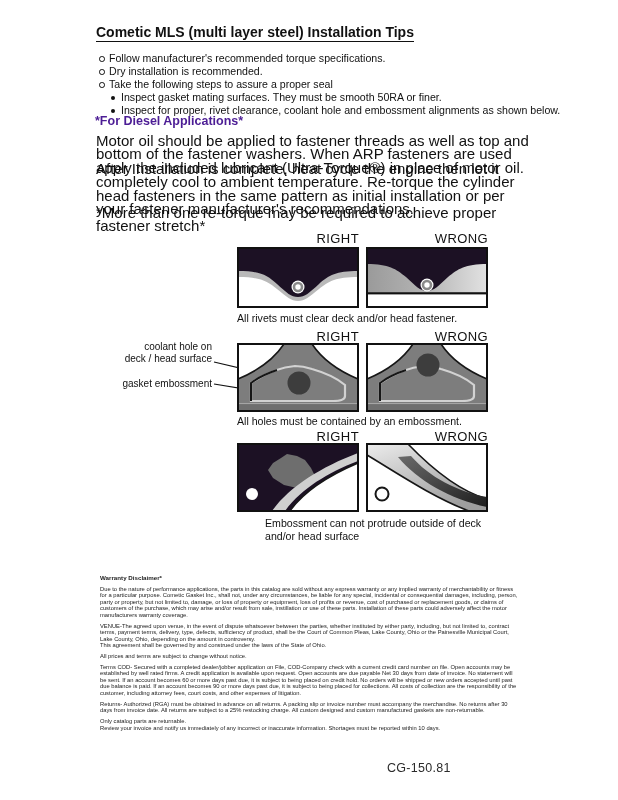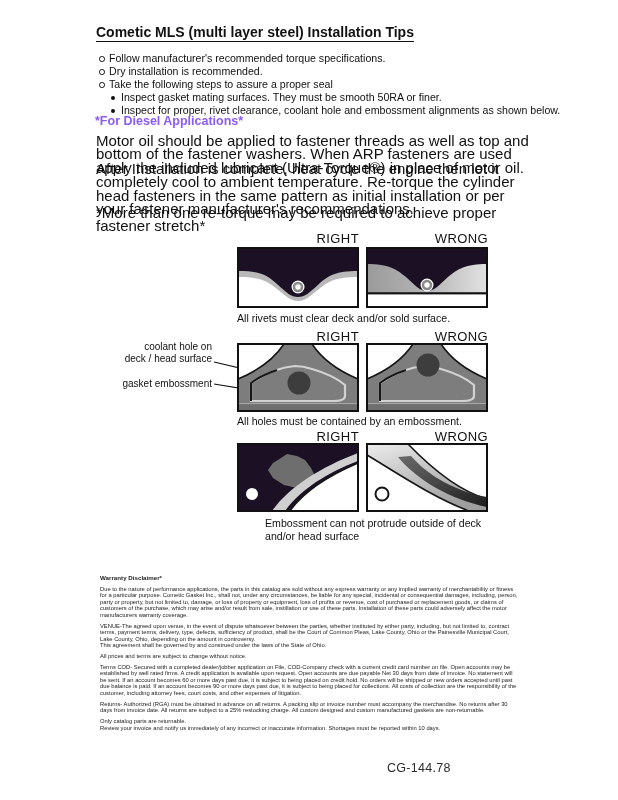--- a/index.html
+++ b/index.html
@@ -8,21 +8,21 @@
   .abs{position:absolute;}
   .title{left:96px;top:24px;font-size:14px;font-weight:bold;color:#111;}
   .title span{display:inline-block;border-bottom:1.8px solid #111;padding-bottom:1px;}
   ul.tips{left:87px;top:40px;list-style:none;margin:12px;padding:0;font-size:10.6px;line-height:13px;color:#111;width:470px;}
   ul.tips li{position:relative;padding-left:10px;}
   ul.tips li.l1::before{content:"";position:absolute;left:0;top:4px;width:3.6px;height:3.6px;
       border:1px solid #111;border-radius:50%;background:transparent;}
   ul.tips li.l2{margin-left:12px;}
   ul.tips li.l2::before{content:"";position:absolute;left:0;top:4.5px;width:4.2px;height:4.2px;
       border-radius:50%;background:#111;}
-  .h2{left:95px;top:114px;font-size:12.5px;font-weight:bold;color:#8b5cf6;}
+  .h2{left:95px;top:114px;font-size:12.5px;font-weight:bold;color:#4c1d95;}
   .para{left:96px;width:438px;font-size:15px;line-height:13.3px;color:#111;}
   .dg-label{width:122px;text-align:right;font-size:13px;letter-spacing:.4px;color:#111;}
   .caption{font-size:10.6px;color:#111;line-height:12.5px;}
   .ann{width:152px;left:60px;text-align:right;font-size:10px;line-height:11.5px;color:#111;white-space:pre-line;}
   .fineprint{left:100px;top:574px;width:419px;color:#222;}
   .fineprint .fp-h{font-size:6.2px;font-weight:bold;margin:0 0 5px 0;}
   .fineprint p{font-size:5.8px;line-height:6.45px;margin:0 0 4.5px 0;white-space:pre-line;}
   .footer-code{left:387px;top:761px;font-size:12.5px;color:#2b2b2b;letter-spacing:.3px;}
   svg{display:block;}
 </style>
@@ -70,21 +70,21 @@
     </defs>
     <rect x="1" y="1" width="120" height="59" fill="#ffffff"></rect>
     <rect x="1" y="12" width="120" height="33.5" fill="url(#g1)"></rect>
     <path d="M1,1 H121 V17 C99,17 92,22 82,30 C72,39 68,44 61,44 C54,44 50,39 40,30 C30,22 23,17 1,17 Z" fill="#1c1124"></path>
     <rect x="1" y="45.2" width="120" height="2.2" fill="#111111"></rect>
     <circle cx="61" cy="38" r="6.5" fill="#ffffff"></circle>
     <circle cx="61" cy="38" r="4" fill="#ffffff" stroke="#8a8a8a" stroke-width="2.6"></circle>
     <rect x="1" y="1" width="120" height="59" fill="none" stroke="#111111" stroke-width="2"></rect>
   </svg>
 
-  <div class="abs caption" style="left:237px;top:312px;width:280px;">All rivets must clear deck and/or sold surface.</div>
+  <div class="abs caption" style="left:237px;top:312px;width:280px;">All rivets must clear deck and/or head fastener.</div>
 
   <div class="abs dg-label" style="left:237px;top:329px;">RIGHT</div>
   <div class="abs dg-label" style="left:366px;top:329px;">WRONG</div>
 
   <div class="abs ann" style="top:341px;">coolant hole on
 deck / head surface</div>
   <div class="abs ann" style="top:378px;">gasket embossment</div>
   <svg class="abs" style="left:0;top:330px;pointer-events:none;" width="618" height="120" viewBox="0 0 618 120">
     <line x1="214" y1="32" x2="294" y2="51" stroke="#111111" stroke-width="1.2"></line>
     <line x1="214" y1="54" x2="263" y2="62" stroke="#111111" stroke-width="1.2"></line>
@@ -155,15 +155,15 @@
     <p>Due to the nature of performance applications, the parts in this catalog are sold without any express warranty or any implied warranty of merchantability or fitness for a particular purpose.  Cometic Gasket Inc., shall not, under any circumstances, be liable for any special, incidental or consequential damages, including, person, party or property, but not limited to, damage, or loss of property or equipment, loss of profits or revenue, cost of purchased or replacement goods, or claims of customers of the purchase, which may arise and/or result from sale, instillation or use of these parts.  Installation of these parts could adversely affect the motor manufacturers warranty coverage.</p>
     <p>VENUE-The agreed upon venue, in the event of dispute whatsoever between the parties, whether instituted by either party, including, but not limited to, contract terms, payment terms, delivery, type, defects, sufficiency of product, shall be the Court of Common Pleas, Lake County, Ohio or the Painesville Municipal Court, Lake County, Ohio, depending on the amount in controversy.
 This agreement shall be governed by and construed under the laws of the State of Ohio.</p>
     <p>All prices and terms are subject to change without notice.</p>
     <p>Terms COD- Secured with a completed dealer/jobber application on File, COD-Company check with a current credit card number on file.  Open accounts may be established by well rated firms.  A credit application is available upon request.  Open accounts are due payable Net 30 days from date of invoice.  No statement will be sent.  If an account becomes 60 or more days past due, it is subject to being placed on credit hold.  No orders will be shipped or new orders accepted until past due balance is paid.  If an account becomes 90 or more days past due, it is subject to being placed for collections.  All costs of collection are the responsibility of the customer, including attorney fees, court costs, and other expenses of litigation.</p>
     <p>Returns- Authorized (RGA) must be obtained in advance on all returns.  A packing slip or invoice number must accompany the merchandise.  No returns after 30 days from invoice date.  All returns are subject to a 25% restocking charge.  All custom designed and custom manufactured gaskets are non-returnable.</p>
     <p>Only catalog parts are returnable.
 Review your invoice and notify us immediately of any incorrect or inaccurate information.  Shortages must be reported within 10 days.</p>
   </div>
 
-  <div class="abs footer-code">CG-144.78</div>
+  <div class="abs footer-code">CG-150.81</div>
 
 </div>
 
 </body></html>

